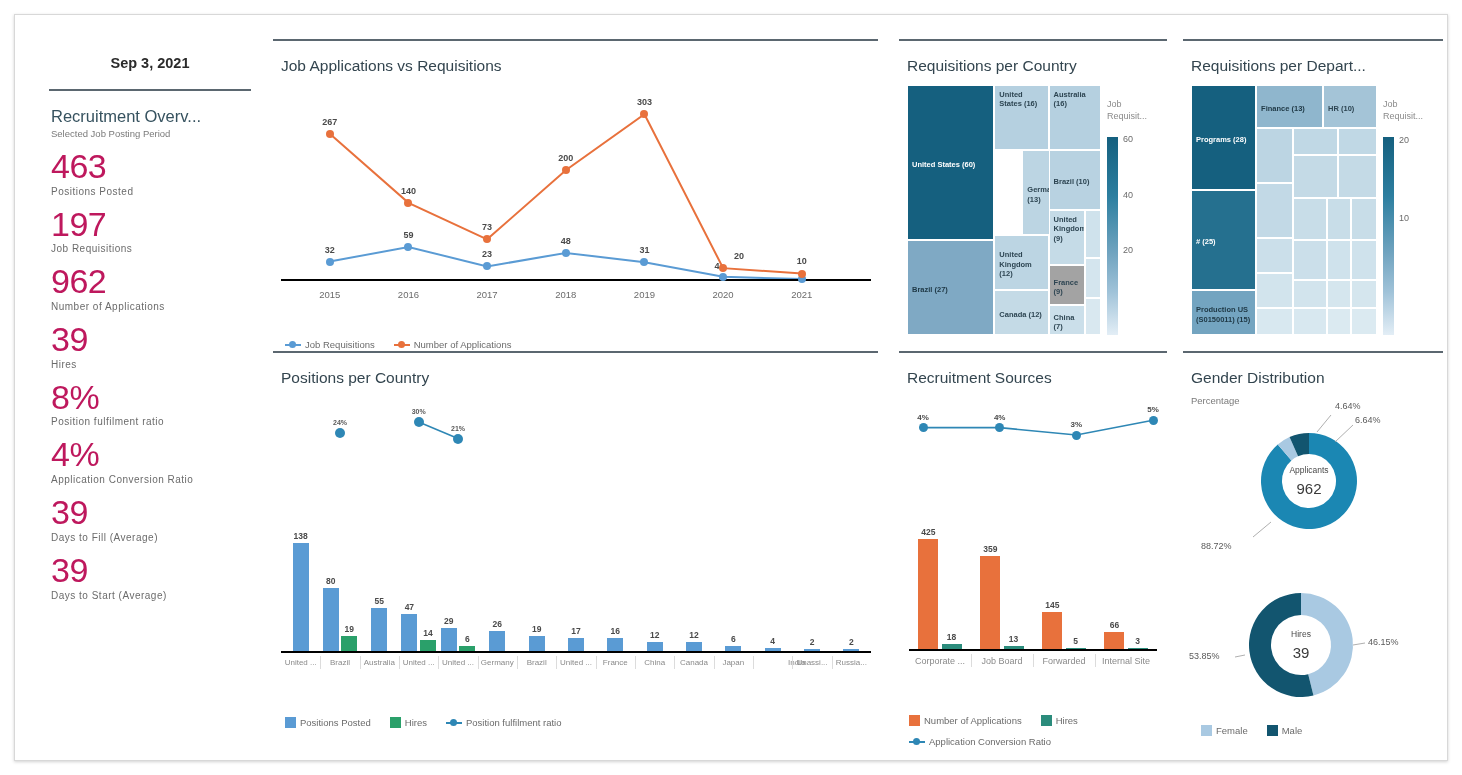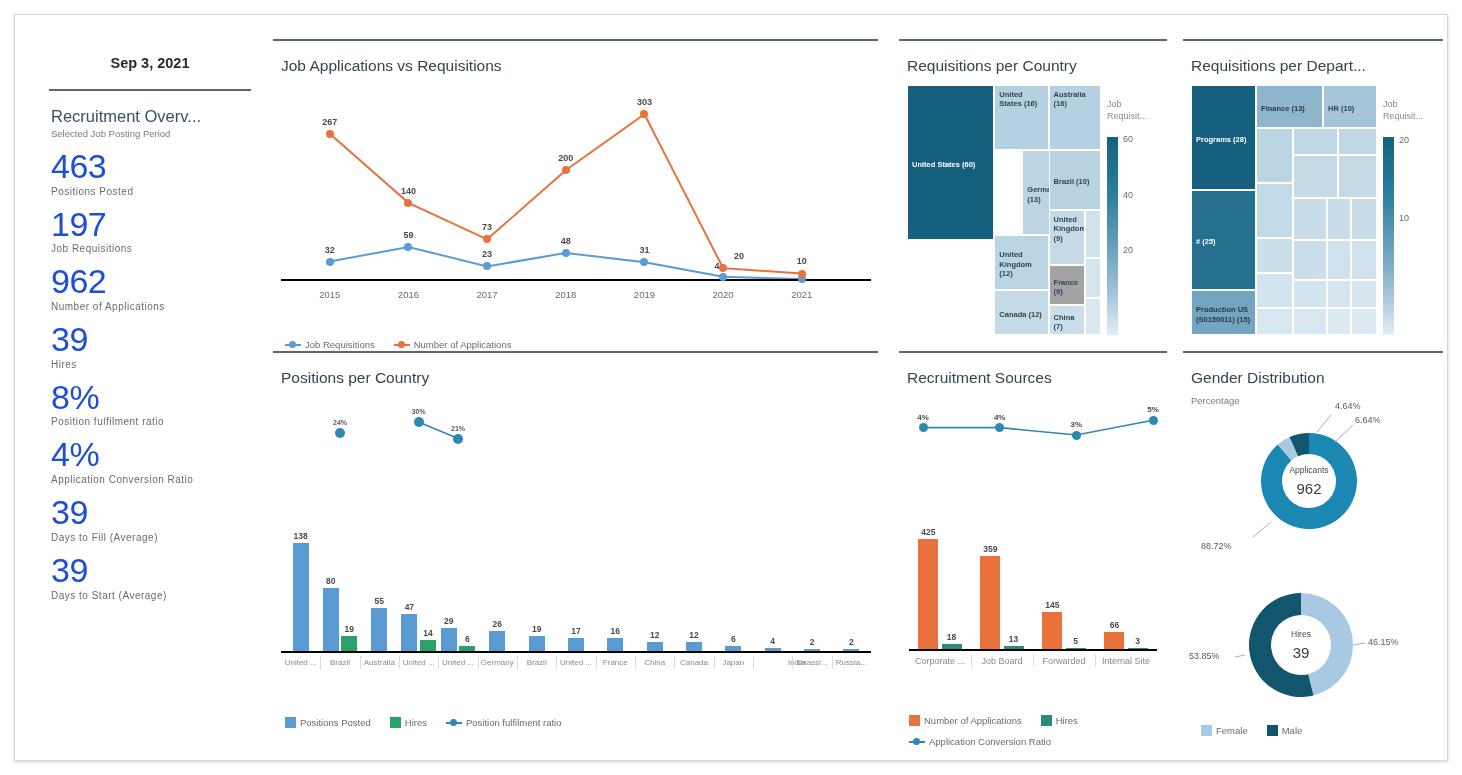--- a/index.html
+++ b/index.html
@@ -54,21 +54,21 @@
     text-align: center; font-size: 14.5px; font-weight: bold;
     color: #2b2b2b; padding-top: 16px;
   }
   #kpi-divider {
     margin: 18px 12px 0 12px; height: 2px; background: #5b6770;
   }
   #kpi-head { margin: 16px 0 0 14px; }
   #kpi-head .panel-title { font-size: 16.5px; color: #36525f; }
   .kpi-block { margin: 10px 0 0 14px; }
   .kpi-value {
-    font-size: 34px; color: #1d4ed8; line-height: 1.05;
+    font-size: 34px; color: #be185d; line-height: 1.05;
     font-weight: 300; letter-spacing: -0.5px;
   }
   .kpi-label {
     font-size: 10px; color: #6b6b6b; letter-spacing: 0.5px;
     margin-top: 1px;
   }
 
   
   #linechart-panel { left: 258px; top: 24px; width: 605px; height: 310px; }
   #linechart-panel .panel-rule { width: 605px; }
@@ -358,20 +358,23 @@
         </div>
     </div>
 
     <div class="panel" id="country-panel">
       <div class="panel-rule"></div>
       <div class="panel-title" style="position:absolute;left:8px;top:18px;">Requisitions per Country</div>
       <div class="plot" id="country-treemap" style="left:8px; top:46px; width:194px; height:250px;">
           <div class="tm-cell dark" style="left: 0%; top: 0%; width: 45%; height: 62%; background: rgb(21, 96, 127); display: flex; align-items: center;">
             <span>United States (60)</span>
           </div>
+          <div class="tm-cell mid" style="left: 0%; top: 62%; width: 45%; height: 38%; background: rgb(127, 169, 196); display: flex; align-items: center;">
+            <span>Brazil (27)</span>
+          </div>
           <div class="tm-cell light" style="left: 45%; top: 0%; width: 28%; height: 26%; background: rgb(181, 208, 224);"><span>United States (16)</span></div>
           <div class="tm-cell light" style="left: 73%; top: 0%; width: 27%; height: 26%; background: rgb(181, 208, 224);"><span>Australia (16)</span></div>
           <div class="tm-cell light" style="left: 45%; top: 26%; width: 28%; height: 34%; background: rgb(188, 213, 227); display: flex; align-items: center; margin-left: 28px;">
             <span>Germany (13)</span>
           </div>
           <div class="tm-cell light" style="left: 45%; top: 60%; width: 28%; height: 22%; background: rgb(188, 213, 227); display: flex; align-items: center;">
             <span>United Kingdom (12)</span>
           </div>
           <div class="tm-cell light" style="left: 45%; top: 82%; width: 28%; height: 18%; background: rgb(196, 218, 230); display: flex; align-items: center;">
             <span>Canada (12)</span>

